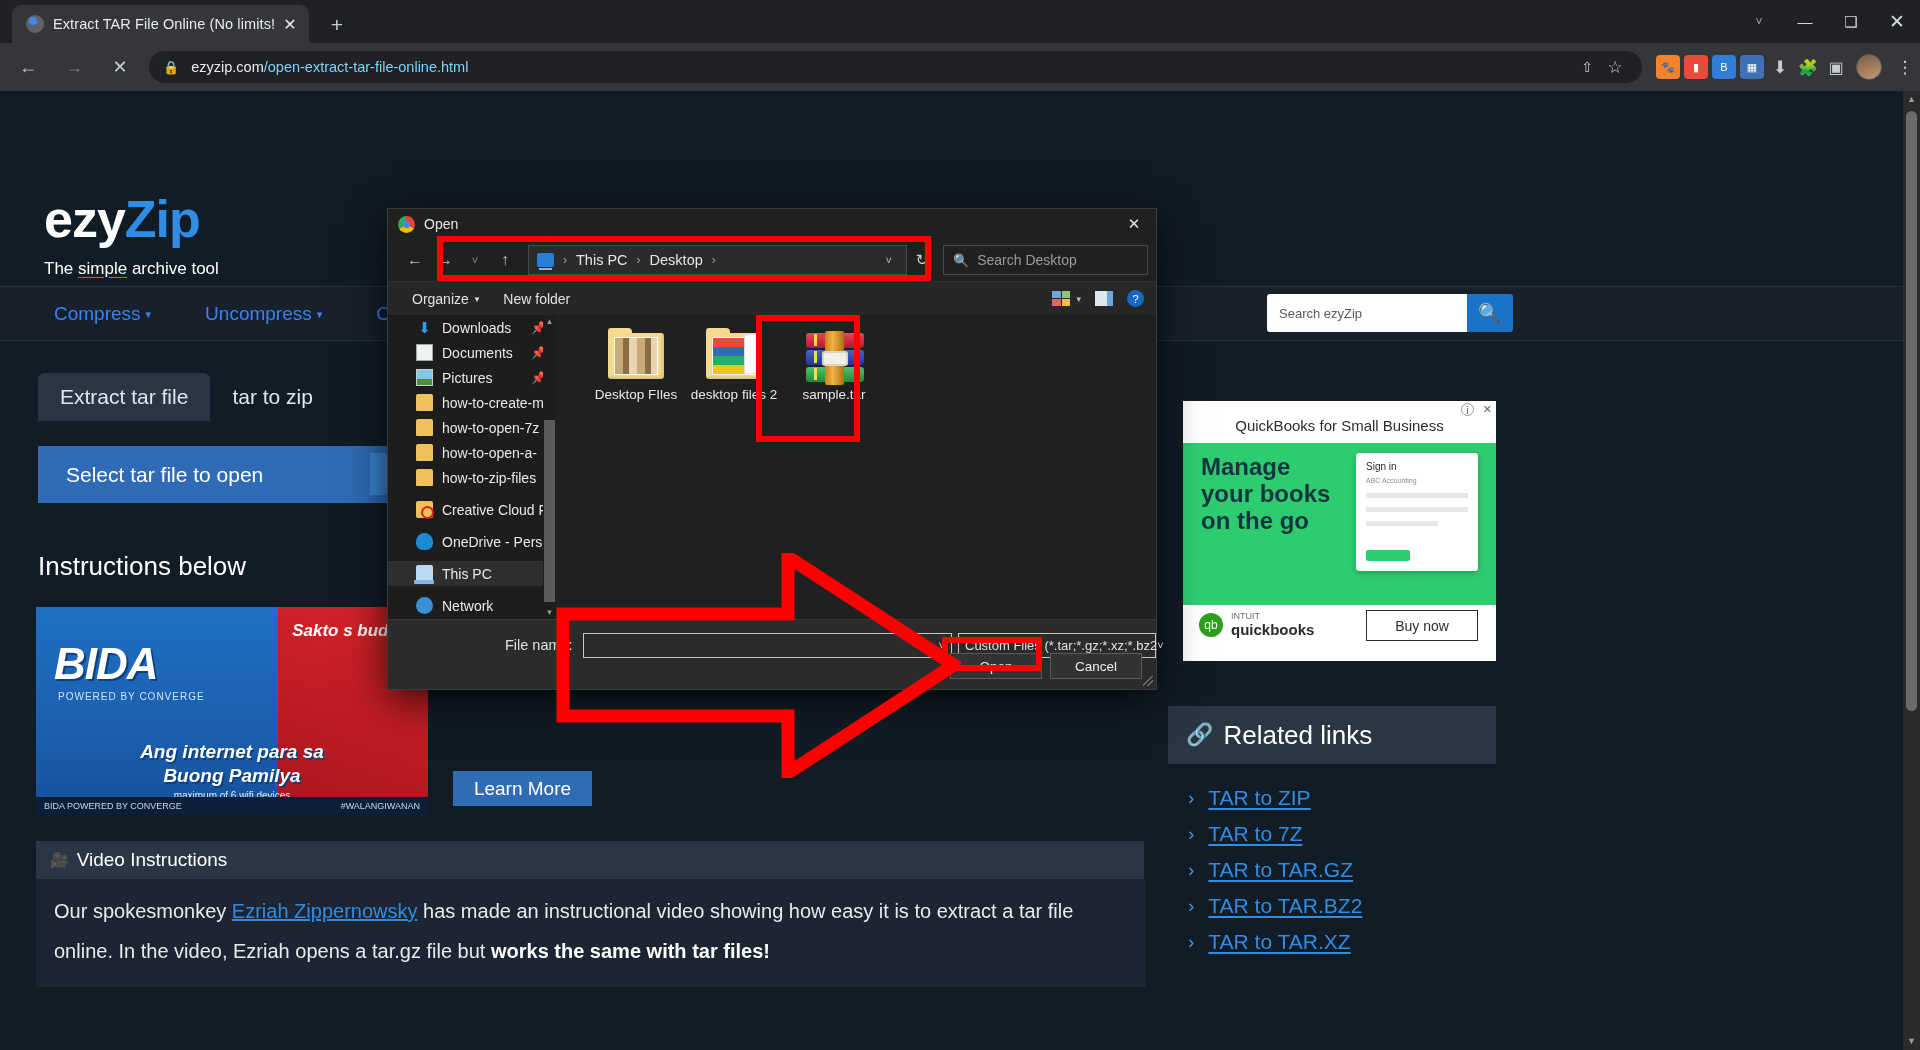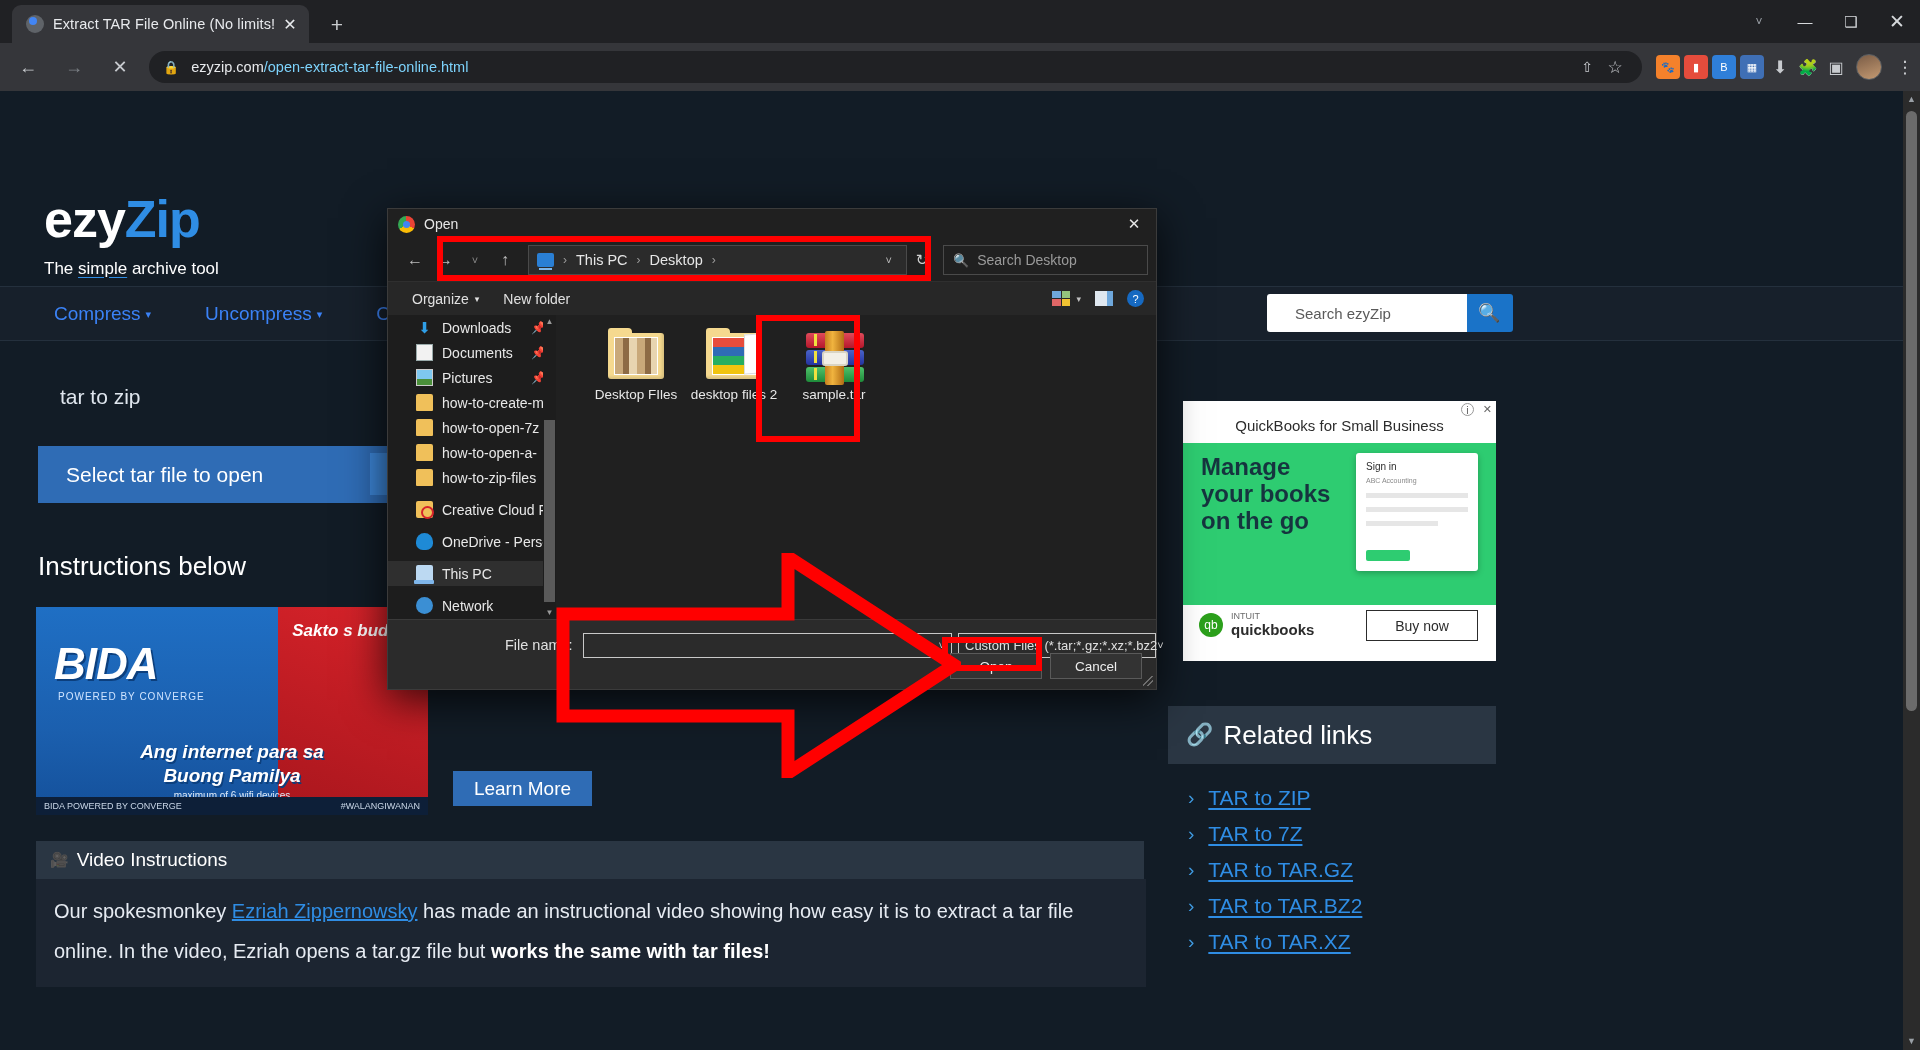--- a/index.html
+++ b/index.html
@@ -111,21 +111,21 @@
   #navbar {
     position:absolute; left:0; top:195px; width:1903px; height:55px;
     background:#17202b; border-top:1px solid #24303d; border-bottom:1px solid #24303d;
     display:flex; align-items:center;
   }
   .navitem { color:#3b82f6; font-size: 19px; margin-left: 54px; white-space:nowrap; }
   .navitem .car { font-size:11px; margin-left:5px; vertical-align:2px; }
   #searchwrap { position:absolute; right: 407px; top: 203px; display:flex; }
   #searchbox {
     width: 200px; height: 38px; background:#fff; color:#5a5a5a;
-    font-size: 15px; display:flex; align-items:center; padding-left: 28px;
+    font-size: 13px; display:flex; align-items:center; padding-left: 12px;
     border-radius: 3px 0 0 3px;
   }
   #searchbtn {
     width: 46px; height: 38px; background:#1a73c8; border-radius:0 3px 3px 0;
     display:flex;align-items:center;justify-content:center;color:#fff;font-size:18px;
   }
 
   #tabs-row { position:absolute; left:38px; top:282px; display:flex; }
   .ptab { height: 48px; padding: 0 22px; display:flex;align-items:center;
           font-size: 21px; color:#dfe6ee; }
@@ -416,20 +416,21 @@
       <span class="navitem"><span>Uncompress</span><span class="car">▾</span></span>
       <span class="navitem"><span>Converter</span><span class="car">▾</span></span>
     </div>
 
     <div id="searchwrap">
       <div id="searchbox">Search ezyZip</div>
       <div id="searchbtn">🔍</div>
     </div>
 
     <div id="tabs-row">
+      <div class="ptab active">Extract tar file</div>
       <div class="ptab">tar to zip</div>
     </div>
 
     <div id="selectbar">
       <span class="lbl">Select tar file to open</span>
     </div>
     <div id="dropbox-ico"></div>
 
     <div id="instr">Instructions below</div>
 

